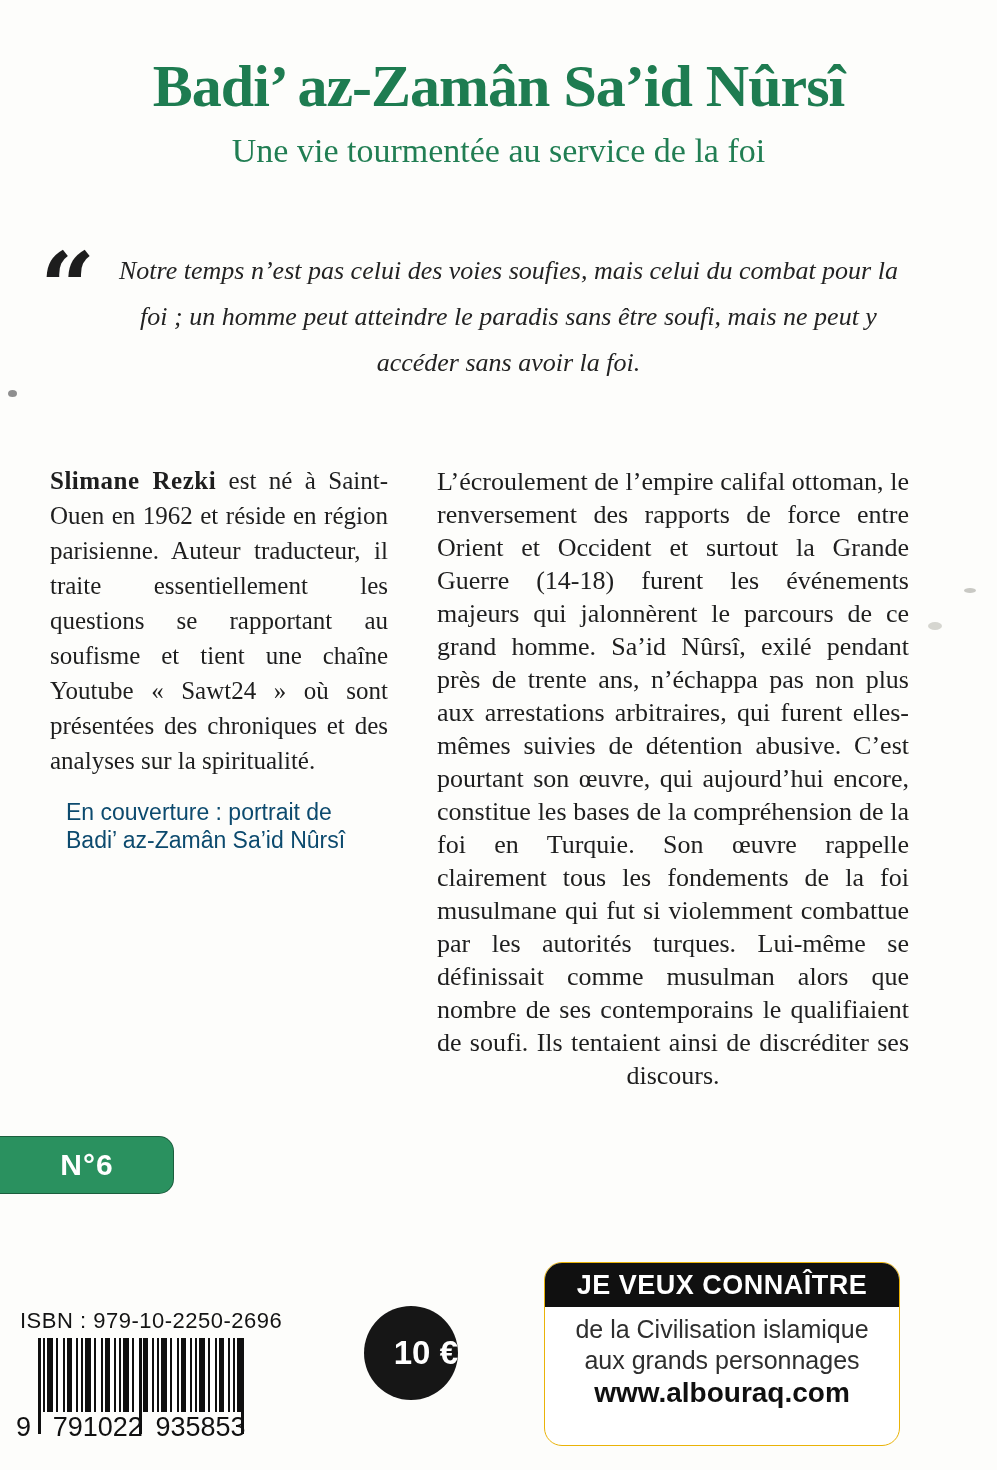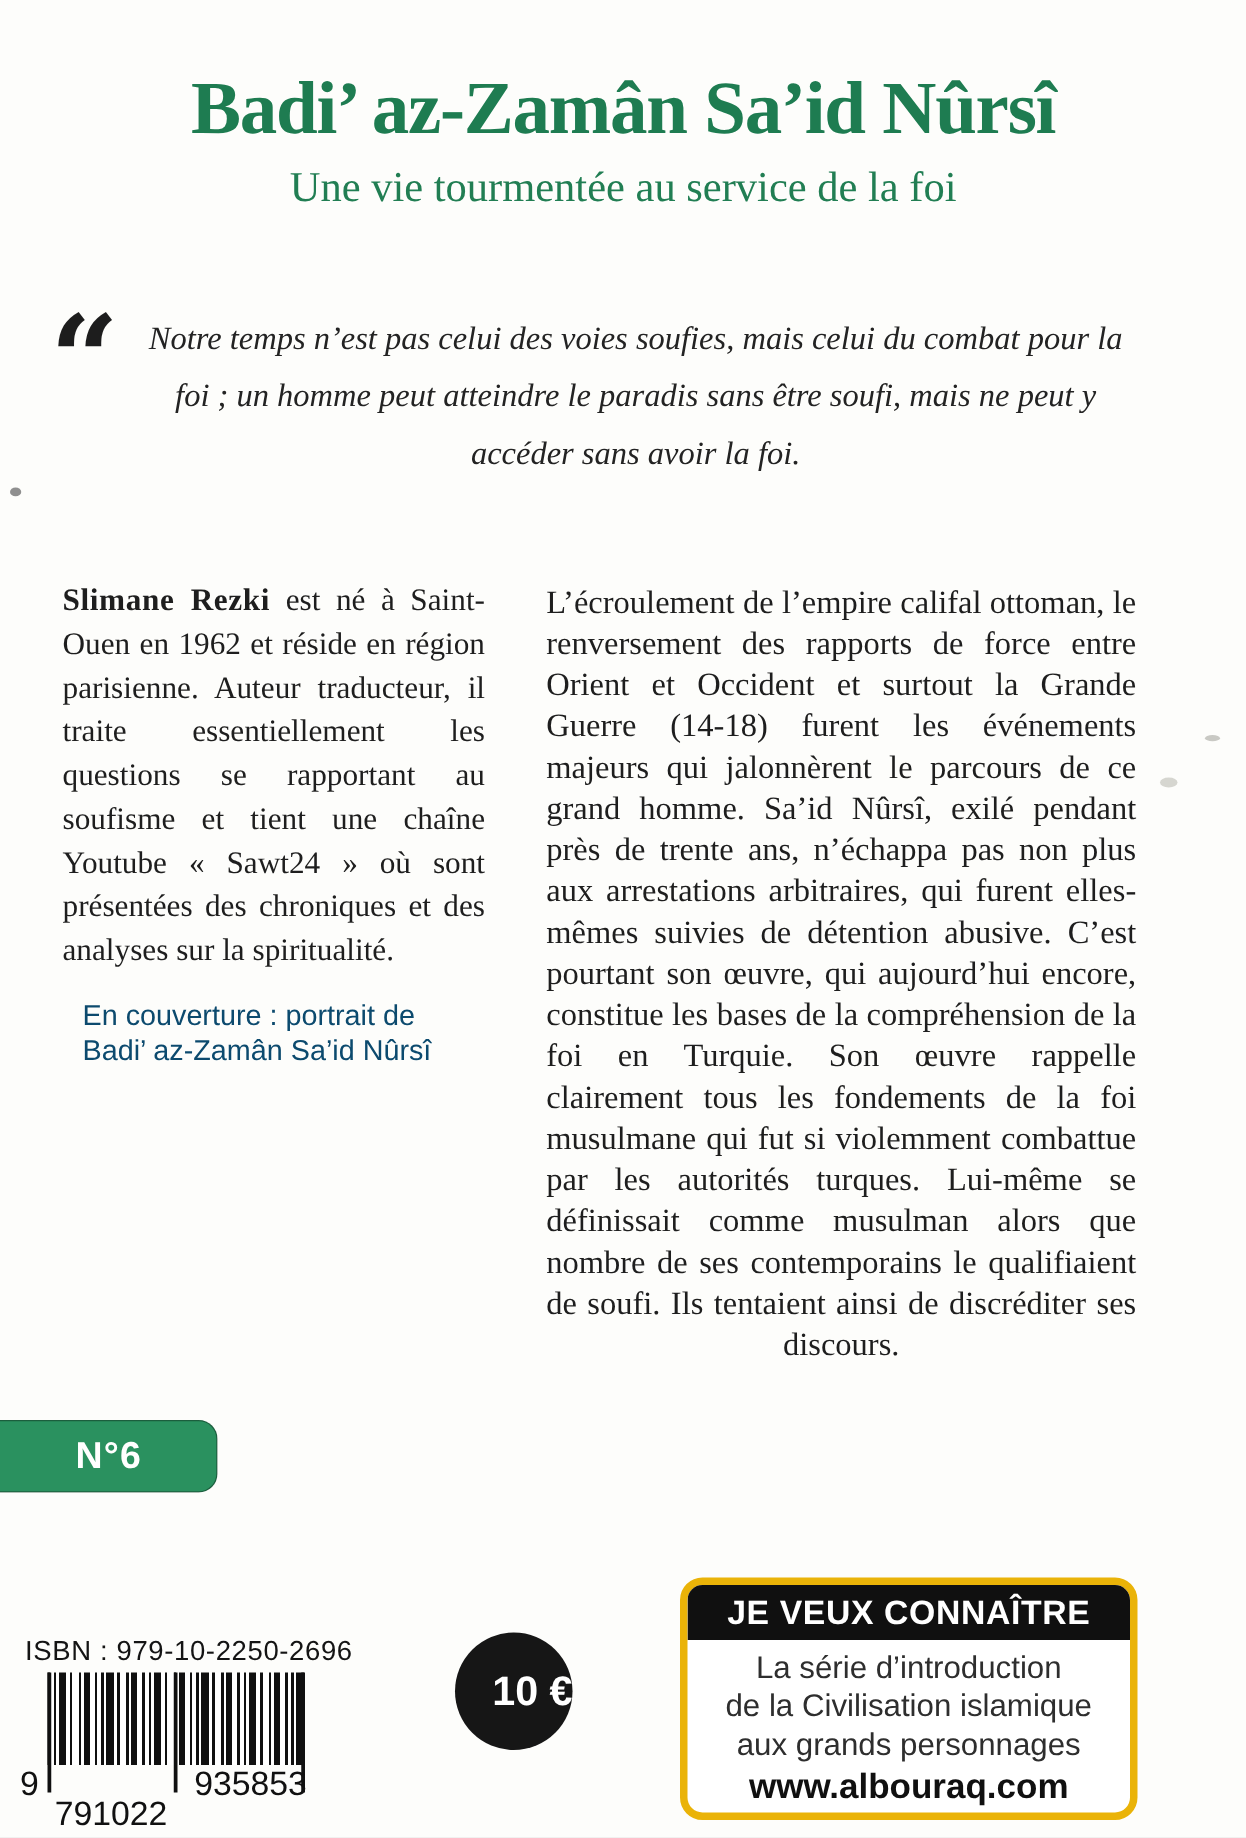--- a/index.html
+++ b/index.html
@@ -103,38 +103,38 @@
   }
   .bc-guard{position:absolute;top:0;width:3px;height:96px;background:#101010;}
   .g-l{left:22px;} .g-m{left:123px;} .g-r{left:225px;}
   .bc-digits{
     position:absolute;top:74px;left:0;width:234px;
     display:flex;
     font-family:"Liberation Sans", sans-serif;
     font-size:27px;color:#111;
   }
   .bc-d9{width:22px;text-align:left;}
-  .bc-g1{width:100px;text-align:left;padding-left:6px;margin-top:24px;}
+  .bc-g1{width:100px;text-align:right;padding-left:6px;}
   .bc-g2{width:100px;text-align:center;padding-left:8px;}
   
   .price{
     position:absolute;left:364px;top:1306px;
     width:94px;height:94px;border-radius:50%;
     background:#161616;
     display:flex;align-items:center;justify-content:flex-end;
   }
   .price span{
     font-family:"Liberation Sans", sans-serif;
     font-weight:bold;font-size:33px;color:#ffffff;
   }
   
   .promo{
     position:absolute;left:544px;top:1262px;
     width:354px;height:182px;
-    border:6px solid #eab308;border-radius:18px;
+    border:1px solid #eab308;border-radius:18px;
     background:#ffffff;overflow:hidden;
     font-family:"Liberation Sans", sans-serif;
   }
   .promo-header{
     background:#101010;color:#ffffff;
     font-weight:bold;font-size:27px;
     text-align:center;height:44px;line-height:44px;
     letter-spacing:0.5px;
   }
   .promo-body{padding-top:7px;text-align:center;}
@@ -186,21 +186,20 @@
     </div>
   </div>
 
   <div class="price">
     <span>10 €</span>
   </div>
 
   <div class="promo">
     <div class="promo-header">JE VEUX CONNAÎTRE</div>
     <div class="promo-body">
-      <div class="promo-line">La série d’introduction</div>
       <div class="promo-line">de la Civilisation islamique</div>
       <div class="promo-line">aux grands personnages</div>
       <div class="promo-site">www.albouraq.com</div>
     </div>
   </div>
 
   <span class="speck sp1"></span>
   <span class="speck sp2"></span>
   <span class="speck sp3"></span>
 

